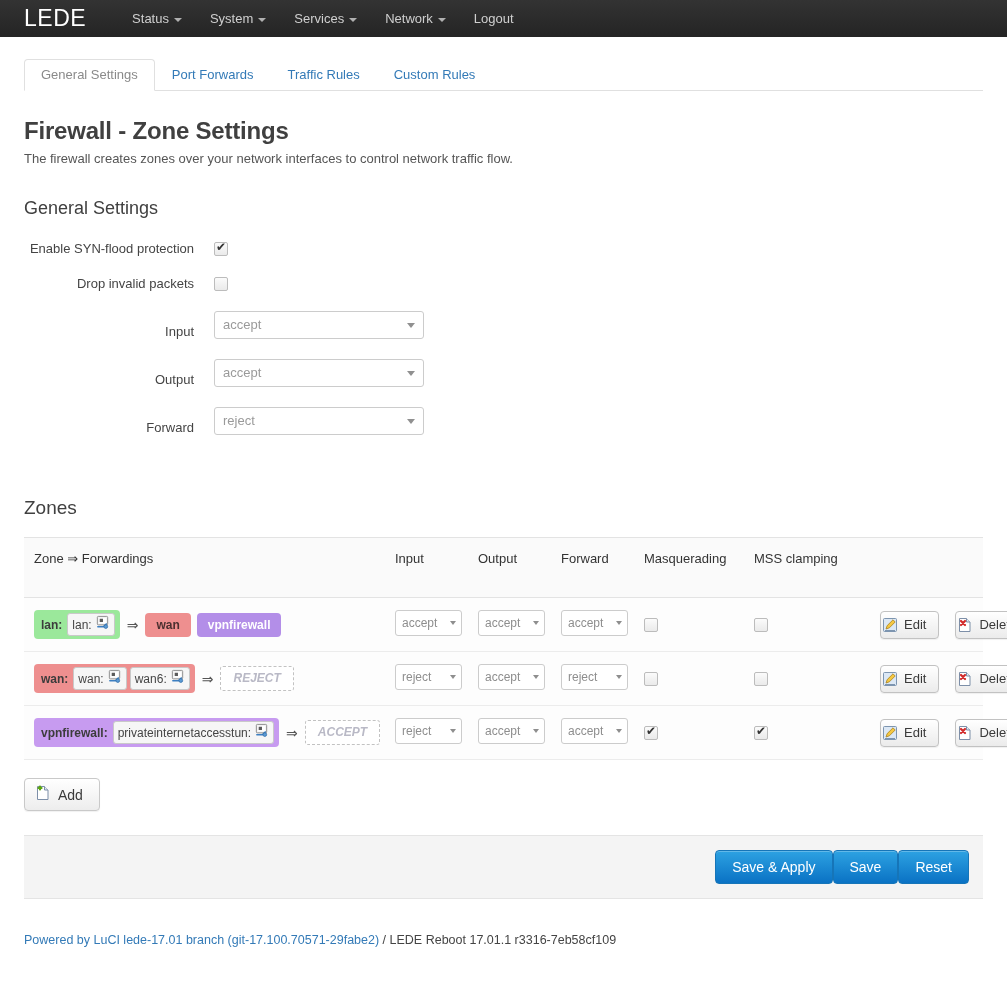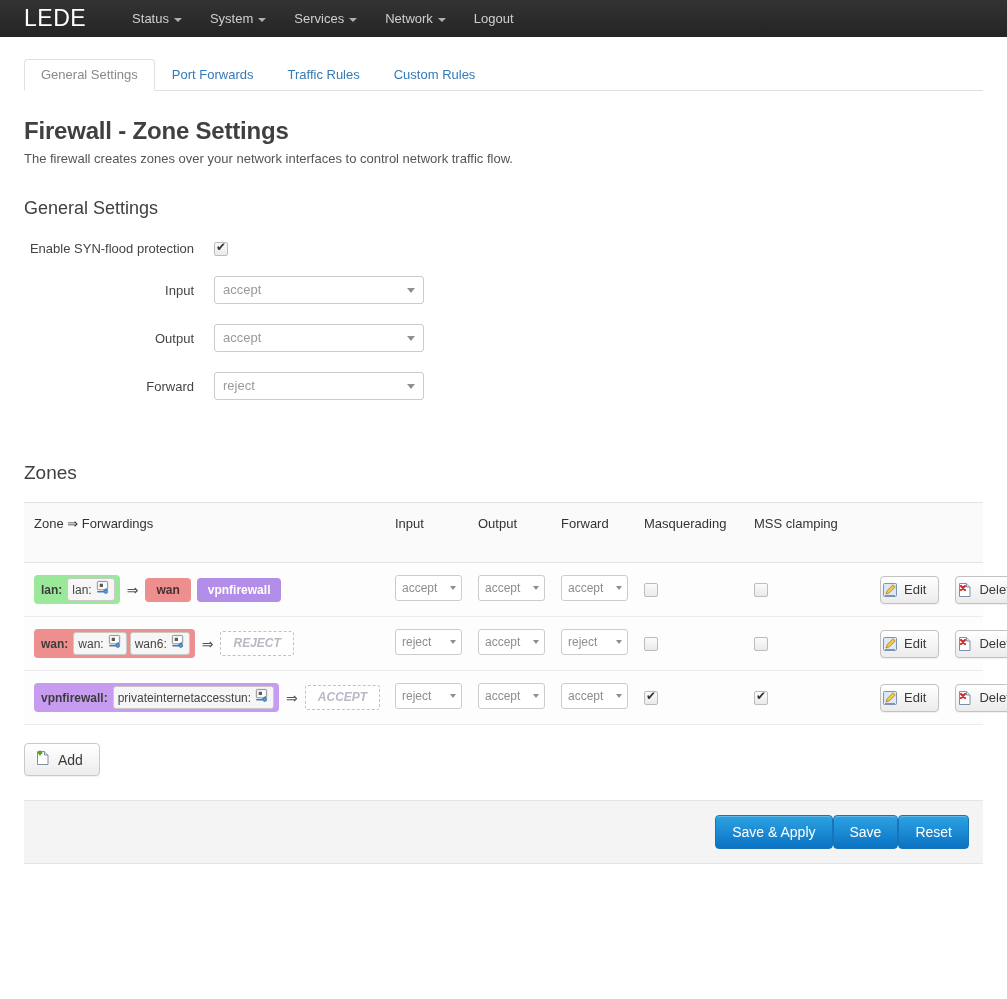--- a/index.html
+++ b/index.html
@@ -95,21 +95,21 @@
   h3.sect {
     font-size: 18px;
     font-weight: normal;
     color: #404040;
     margin: 0 0 22px 0;
   }
 
   
   .frow {
     display: flex;
-    align-items: center;
+    align-items: flex-end;
     margin-bottom: 20px;
   }
   .flabel {
     width: 190px;
     text-align: right;
     padding-right: 20px;
     font-size: 13px;
     color: #444;
   }
   .fctl { display: flex; align-items: center; }
@@ -388,20 +388,26 @@
   
   <div>
 
     <div class="frow">
       <div class="flabel">Enable SYN-flood protection</div>
       <div class="fctl">
         <input type="checkbox" class="cb" id="cb-syn" checked="" style="">
       </div>
     </div>
 
+    <div class="frow">
+      <div class="flabel">Drop invalid packets</div>
+      <div class="fctl">
+        <input type="checkbox" class="cb" id="cb-drop" style="">
+      </div>
+    </div>
 
     <div class="frow">
       <div class="flabel">Input</div>
       <div class="fctl">
         <div class="sel">
           <div class="selbox">accept</div>
           <span class="arrow"></span>
         </div>
       </div>
     </div>
@@ -603,14 +609,17 @@
     </span>
     <span>Add</span>
   </button>
 
   <div id="savebar">
     <button class="bluebtn">Save &amp; Apply</button>
     <button class="bluebtn">Save</button>
     <button class="bluebtn">Reset</button>
   </div>
 
+  <div id="footer">
+    <a href="#">Powered by LuCI lede-17.01 branch (git-17.100.70571-29fabe2)</a><span> / LEDE Reboot 17.01.1 r3316-7eb58cf109</span>
+  </div>
 
 </div>
 
 </body></html>

